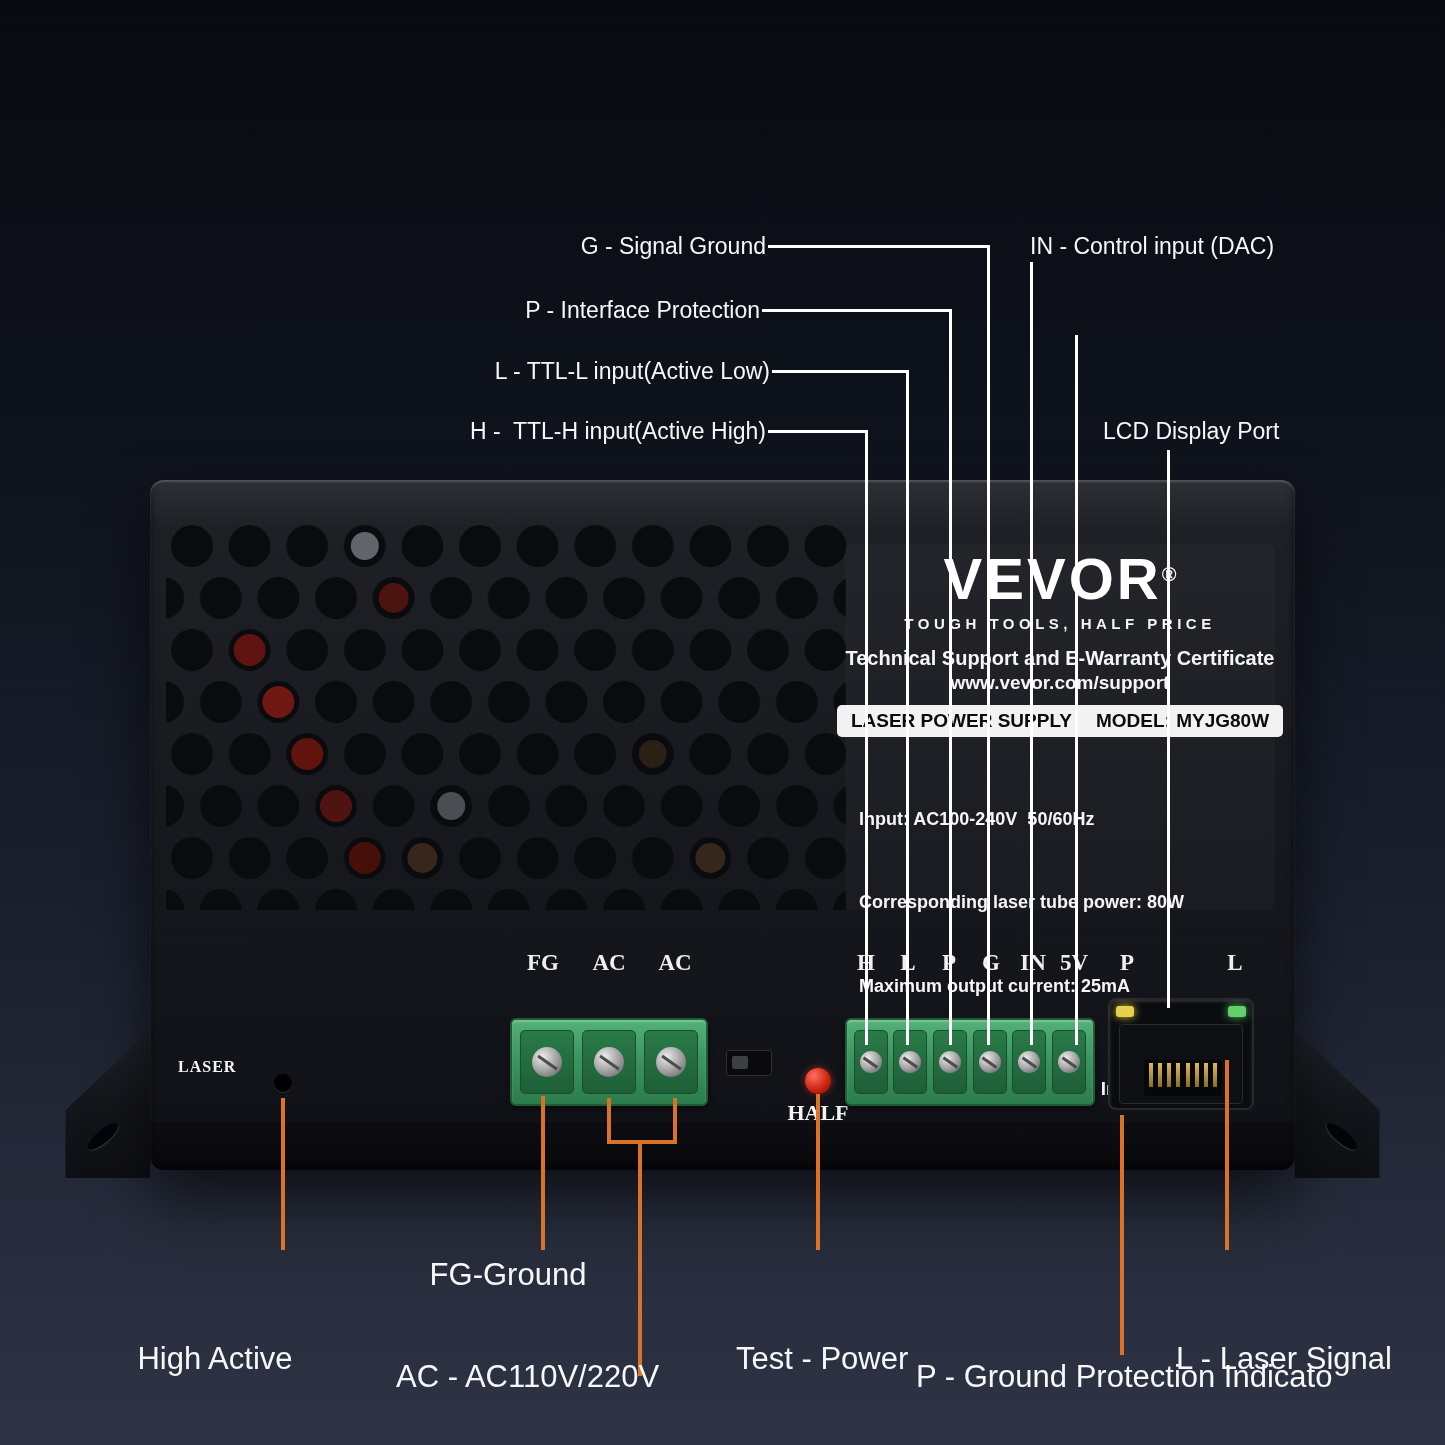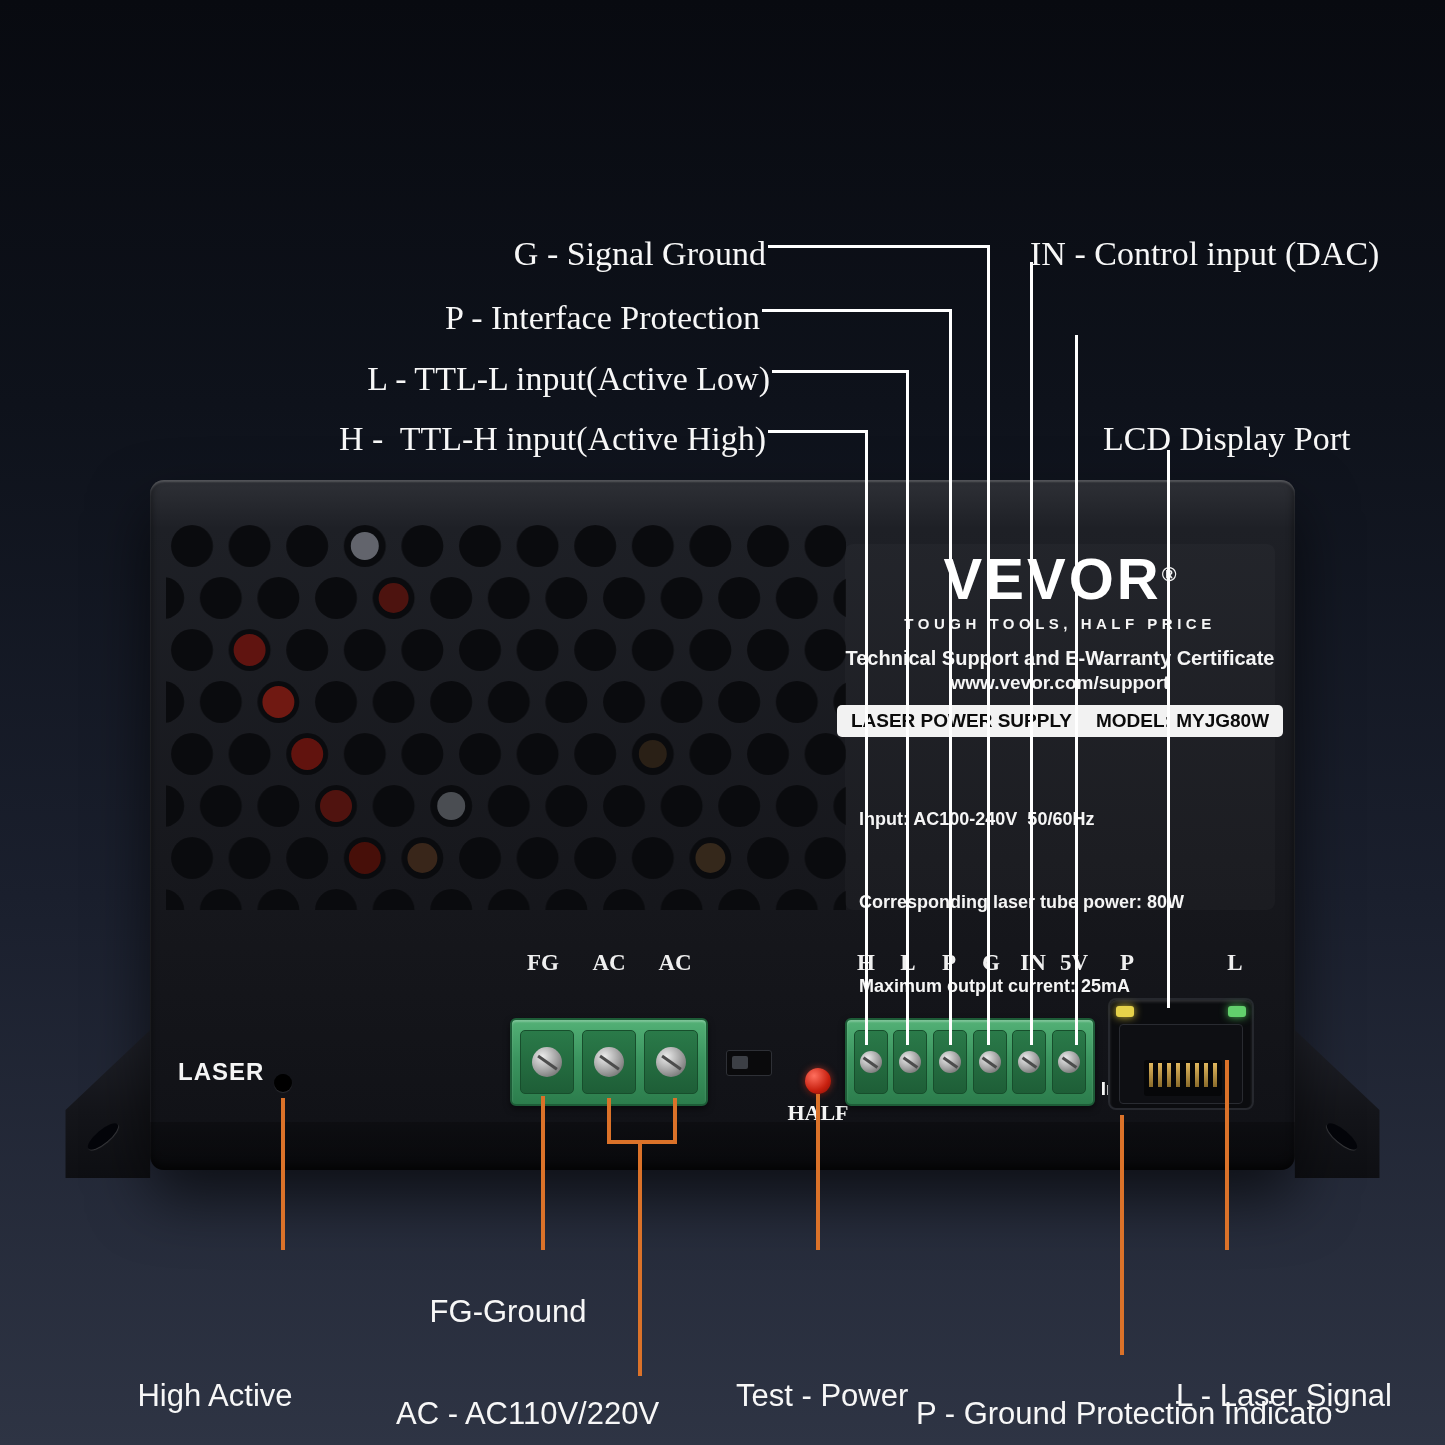--- a/index.html
+++ b/index.html
@@ -6,23 +6,23 @@
   html,body { background:#0a0c12; }
   .canvas{
     position:relative; width:1445px; height:1445px; overflow:hidden;
     background:linear-gradient(180deg,#080a10 0%,#0e121b 28%,#1a1f2d 62%,#2e3444 100%);
     font-family:"Liberation Sans",sans-serif; color:#f5f5f5;
   }
   .title{
     position:absolute; top:76px; left:0; width:100%; text-align:center;
     font-size:78px; font-weight:900; letter-spacing:0px; color:#ffffff; white-space:pre;
   }
-  .co{ position:absolute; font-size:34px; line-height:1.42; color:#f7f7f7; white-space:pre;font-family:Liberation Serif, serif; }
+  .co{ position:absolute; font-size:23px; line-height:1.42; color:#f7f7f7; white-space:pre; }
   .co.r{ text-align:right; }
-  .cob{ position:absolute; font-size:31px; line-height:1.35; color:#f7f7f7; white-space:pre;margin-top:37px; }
+  .cob{ position:absolute; font-size:31px; line-height:1.35; color:#f7f7f7; white-space:pre; }
   .ln{ position:absolute; background:#ffffff; }
   .lno{ position:absolute; background:#DB7229; }
 
   .flange{ position:absolute; width:92px; height:148px;
     background:linear-gradient(180deg,#20222a 0%,#14151a 55%,#0e0f13 100%); }
   .flange.left{ left:60px; top:1030px; clip-path:polygon(98% 0, 98% 100%, 6% 100%, 6% 54%); }
   .flange.right{ left:1293px; top:1030px; clip-path:polygon(2% 0, 2% 100%, 94% 100%, 94% 54%); }
   .fhole{ position:absolute; width:38px; height:13px; background:#04050a; border-radius:50%;
     box-shadow:0 1px 1px rgba(255,255,255,.18); }
   .flange.left .fhole{ left:24px; top:100px; transform:rotate(-40deg); }
@@ -48,22 +48,22 @@
   .pill{ margin-top:11px; background:#f2f2f2; color:#0b0b0b; font-weight:700; font-size:19px;
     padding:5px 14px; border-radius:5px; white-space:pre; display:flex; gap:24px; }
   .specs{ margin-top:13px; align-self:flex-start; margin-left:14px; text-align:left;
     font-size:18px; font-weight:700; line-height:1.55; white-space:pre; }
   .icons{ margin-top:13px; display:flex; align-items:center; gap:22px; align-self:flex-start; margin-left:16px; }
   .ce{ font-size:33px; font-weight:700; letter-spacing:5px; }
   .madein{ font-size:19px; font-weight:700; }
 
   .pin{ position:absolute; top:470px; transform:translateX(-50%);
     font-family:"Liberation Serif",serif; font-weight:700; font-size:23px; color:#efefef; white-space:pre; }
-  .laserlbl{ position:absolute; left:28px; top:578px; font-family:Liberation Sans, sans-serif;
-    font-weight:700; font-size:24px; letter-spacing:1px; }
+  .laserlbl{ position:absolute; left:28px; top:578px; font-family:Liberation Serif, serif;
+    font-weight:700; font-size:16px; letter-spacing:1px; }
   .laserhole{ position:absolute; left:124px; top:594px; width:18px; height:18px; border-radius:50%;
     background:#000; box-shadow:inset 0 3px 4px rgba(0,0,0,.9), 0 1px 1px rgba(255,255,255,.12); }
 
   .tblock{ position:absolute; height:88px; border-radius:6px;
     background:linear-gradient(180deg,#53b176 0%,#3c9560 45%,#2c7d4c 100%);
     border:2px solid #1d5c37; display:flex; align-items:center; justify-content:space-around; padding:0 4px;
     box-shadow:inset 0 2px 2px rgba(255,255,255,.25), 0 3px 6px rgba(0,0,0,.5); }
   .tcell{ background:linear-gradient(180deg,#2a7a49,#1e5e37); border:1px solid #174e2c; border-radius:5px;
     display:flex; align-items:center; justify-content:center; }
   .tcell.big{ width:54px; height:64px; }

